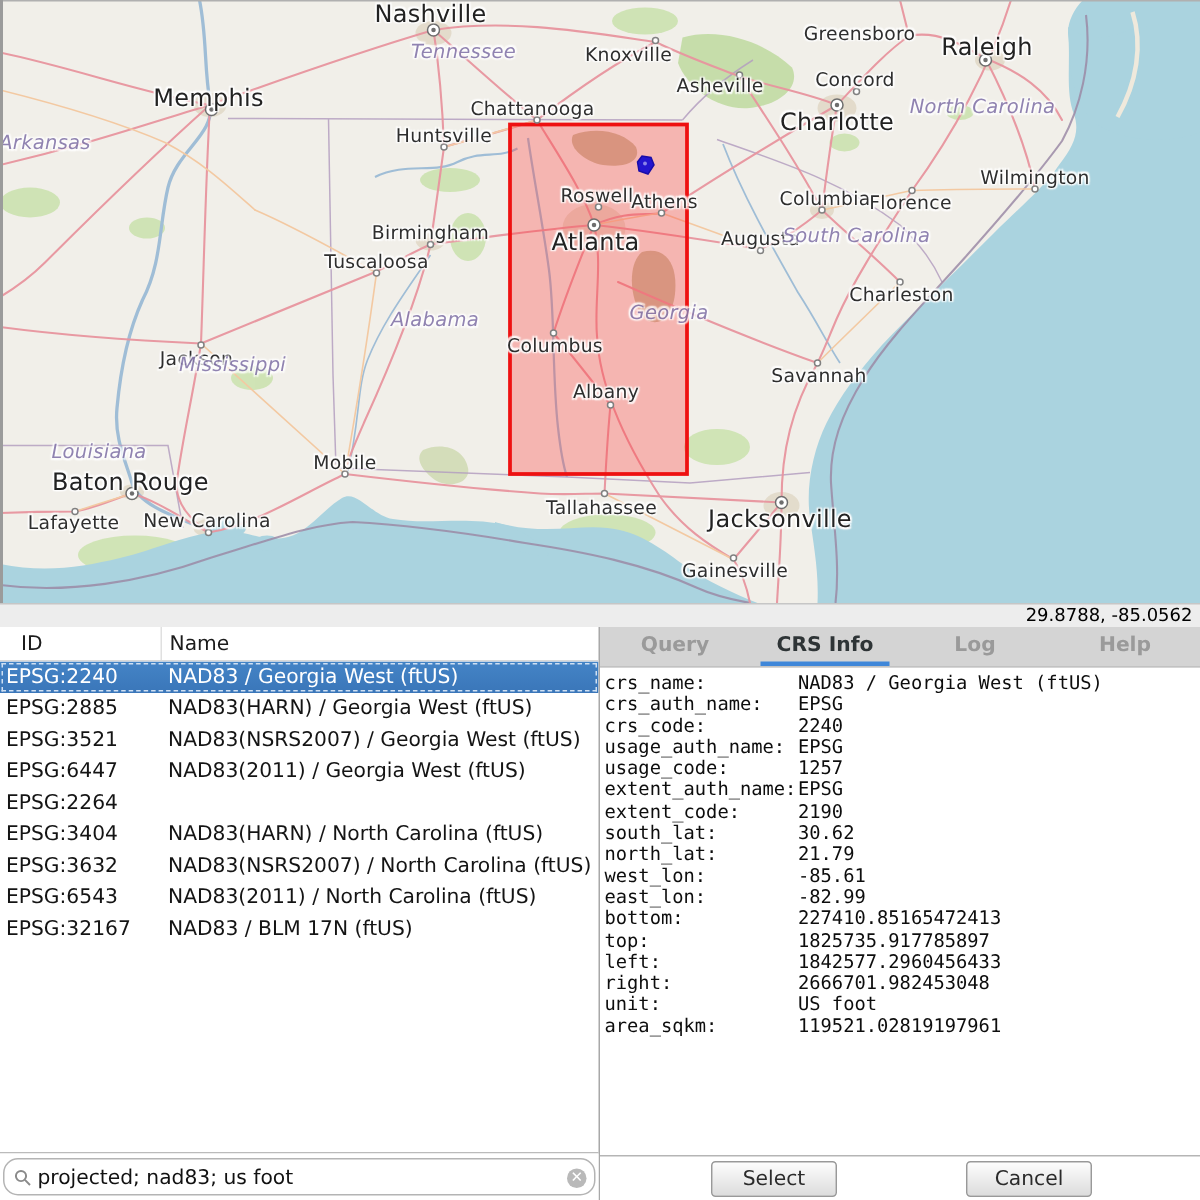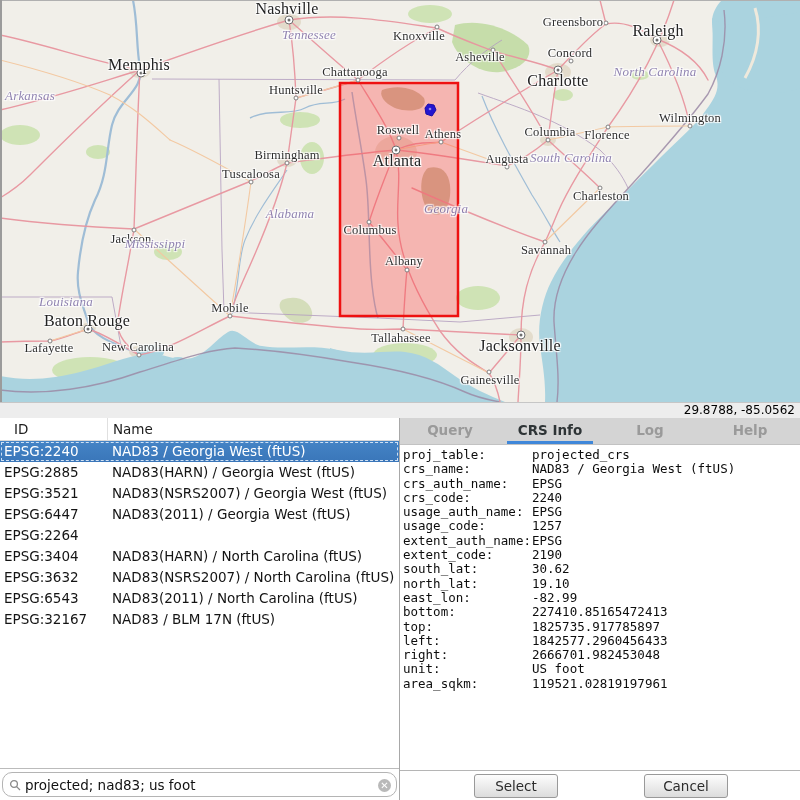--- a/index.html
+++ b/index.html
@@ -4,21 +4,21 @@
 <style>
   html,body{margin:0;padding:0;width:800px;height:800px;overflow:hidden;
     font-family:"DejaVu Sans","Liberation Sans",sans-serif;background:#fff;}
   .app{position:relative;width:800px;height:800px;}
 
   
   .map-area{position:absolute;left:0;top:0;width:800px;height:402px;background:#f1efe9;overflow:hidden;}
   .map-area svg{position:absolute;left:0;top:0;}
   .frame-l{position:absolute;left:0;top:0;width:2px;height:402px;background:#9b9b9b;z-index:30;}
   .frame-t{position:absolute;left:0;top:0;width:800px;height:1px;background:#b0b0b0;z-index:30;}
-  .map-labels{position:absolute;left:0;top:0;width:800px;height:402px;z-index:20;font-family:Liberation Serif, serif;}
+  .map-labels{position:absolute;left:0;top:0;width:800px;height:402px;z-index:20;}
   .map-label{position:absolute;transform:translate(-50%,-50%);white-space:nowrap;color:#2e2e2e;
     font-size:12.5px;letter-spacing:.2px;
     text-shadow:0 0 2px #fff,0 0 2px #fff,1px 1px 1px #fff,-1px -1px 1px #fff,1px -1px 1px #fff,-1px 1px 1px #fff;}
   .map-label.tier-lg{font-size:16px;color:#222;}
   .map-label.state-label{font-style:italic;color:#8678ab;font-size:13px;opacity:.9;}
   .marker{position:absolute;width:5px;height:5px;border:1px solid #808080;background:#fdfdfd;
     border-radius:50%;transform:translate(-50%,-50%);box-sizing:border-box;}
   .marker.lg{width:9px;height:9px;border:1.5px solid #6e6e6e;background:#fff;}
   .marker.lg::after{content:"";position:absolute;left:50%;top:50%;width:3px;height:3px;margin:-1.5px 0 0 -1.5px;
     background:#6e6e6e;border-radius:50%;}
@@ -331,30 +331,30 @@
     </div>
 
     <div class="right-pane">
       <div class="tabs">
           <div class="tab">Query</div>
           <div class="tab active">CRS Info</div>
           <div class="tab">Log</div>
           <div class="tab">Help</div>
         </div>
       <div class="info">
-          <div class="iline"><span class="key">proj_table:</span><span class="val">projected_crs</span></div>
           <div class="iline"><span class="key">crs_name:</span><span class="val">NAD83 / Georgia West (ftUS)</span></div>
           <div class="iline"><span class="key">crs_auth_name:</span><span class="val">EPSG</span></div>
           <div class="iline"><span class="key">crs_code:</span><span class="val">2240</span></div>
           <div class="iline"><span class="key">usage_auth_name:</span><span class="val">EPSG</span></div>
           <div class="iline"><span class="key">usage_code:</span><span class="val">1257</span></div>
           <div class="iline"><span class="key">extent_auth_name:</span><span class="val">EPSG</span></div>
           <div class="iline"><span class="key">extent_code:</span><span class="val">2190</span></div>
           <div class="iline"><span class="key">south_lat:</span><span class="val">30.62</span></div>
-          <div class="iline"><span class="key">north_lat:</span><span class="val">19.10</span></div>
+          <div class="iline"><span class="key">north_lat:</span><span class="val">21.79</span></div>
+          <div class="iline"><span class="key">west_lon:</span><span class="val">-85.61</span></div>
           <div class="iline"><span class="key">east_lon:</span><span class="val">-82.99</span></div>
           <div class="iline"><span class="key">bottom:</span><span class="val">227410.85165472413</span></div>
           <div class="iline"><span class="key">top:</span><span class="val">1825735.917785897</span></div>
           <div class="iline"><span class="key">left:</span><span class="val">1842577.2960456433</span></div>
           <div class="iline"><span class="key">right:</span><span class="val">2666701.982453048</span></div>
           <div class="iline"><span class="key">unit:</span><span class="val">US foot</span></div>
           <div class="iline"><span class="key">area_sqkm:</span><span class="val">119521.02819197961</span></div>
         </div>
       <div class="btn-row">
         <button class="pbtn select">Select</button>

